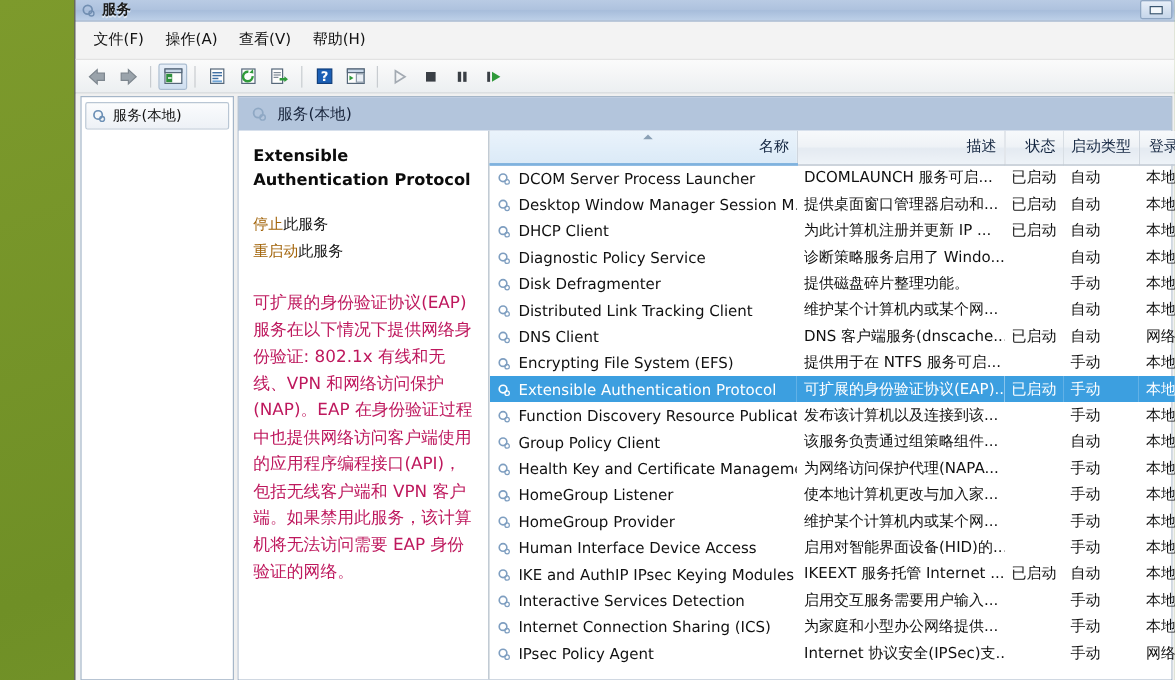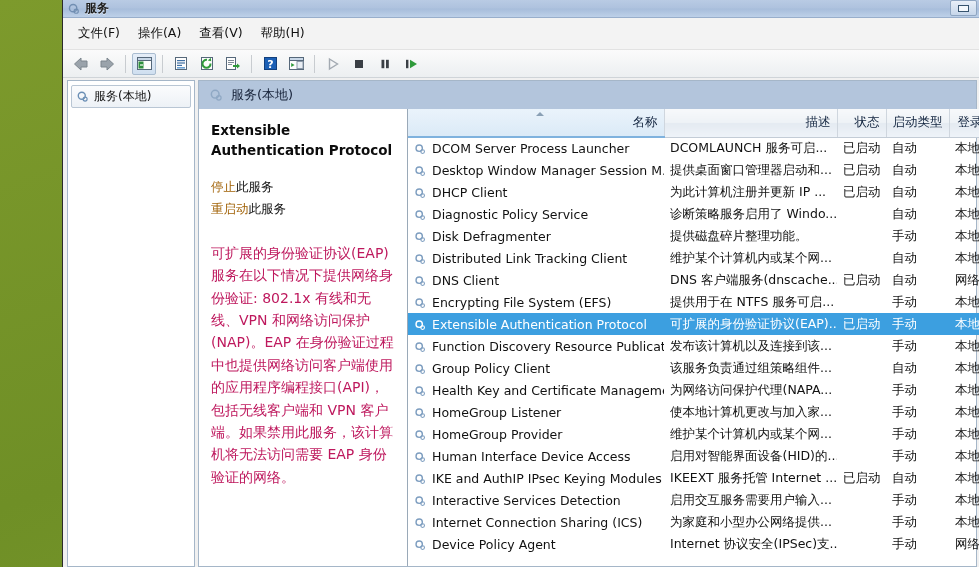--- a/index.html
+++ b/index.html
@@ -663,21 +663,21 @@
                   </tr>
                   <tr>
                     <td>
                       <span class="name-cell">
                         <span>
                           <svg width="13" height="13" viewBox="0 0 16 16">
                             <circle cx="6.4" cy="6.4" r="3.9" fill="none" stroke="#7e9ec0" stroke-width="1.7"></circle>
                             <circle cx="10.6" cy="10.6" r="2.3" fill="none" stroke="#7e9ec0" stroke-width="1.3"></circle>
                           </svg>
                         </span>
-                        <span>Device Policy Agent</span>
+                        <span>IPsec Policy Agent</span>
                       </span>
                     </td>
                     <td>Internet 协议安全(IPSec)支...</td>
                     <td></td>
                     <td>手动</td>
                     <td>网络</td>
                   </tr>
                 </tbody>
             </table>
           </div>

